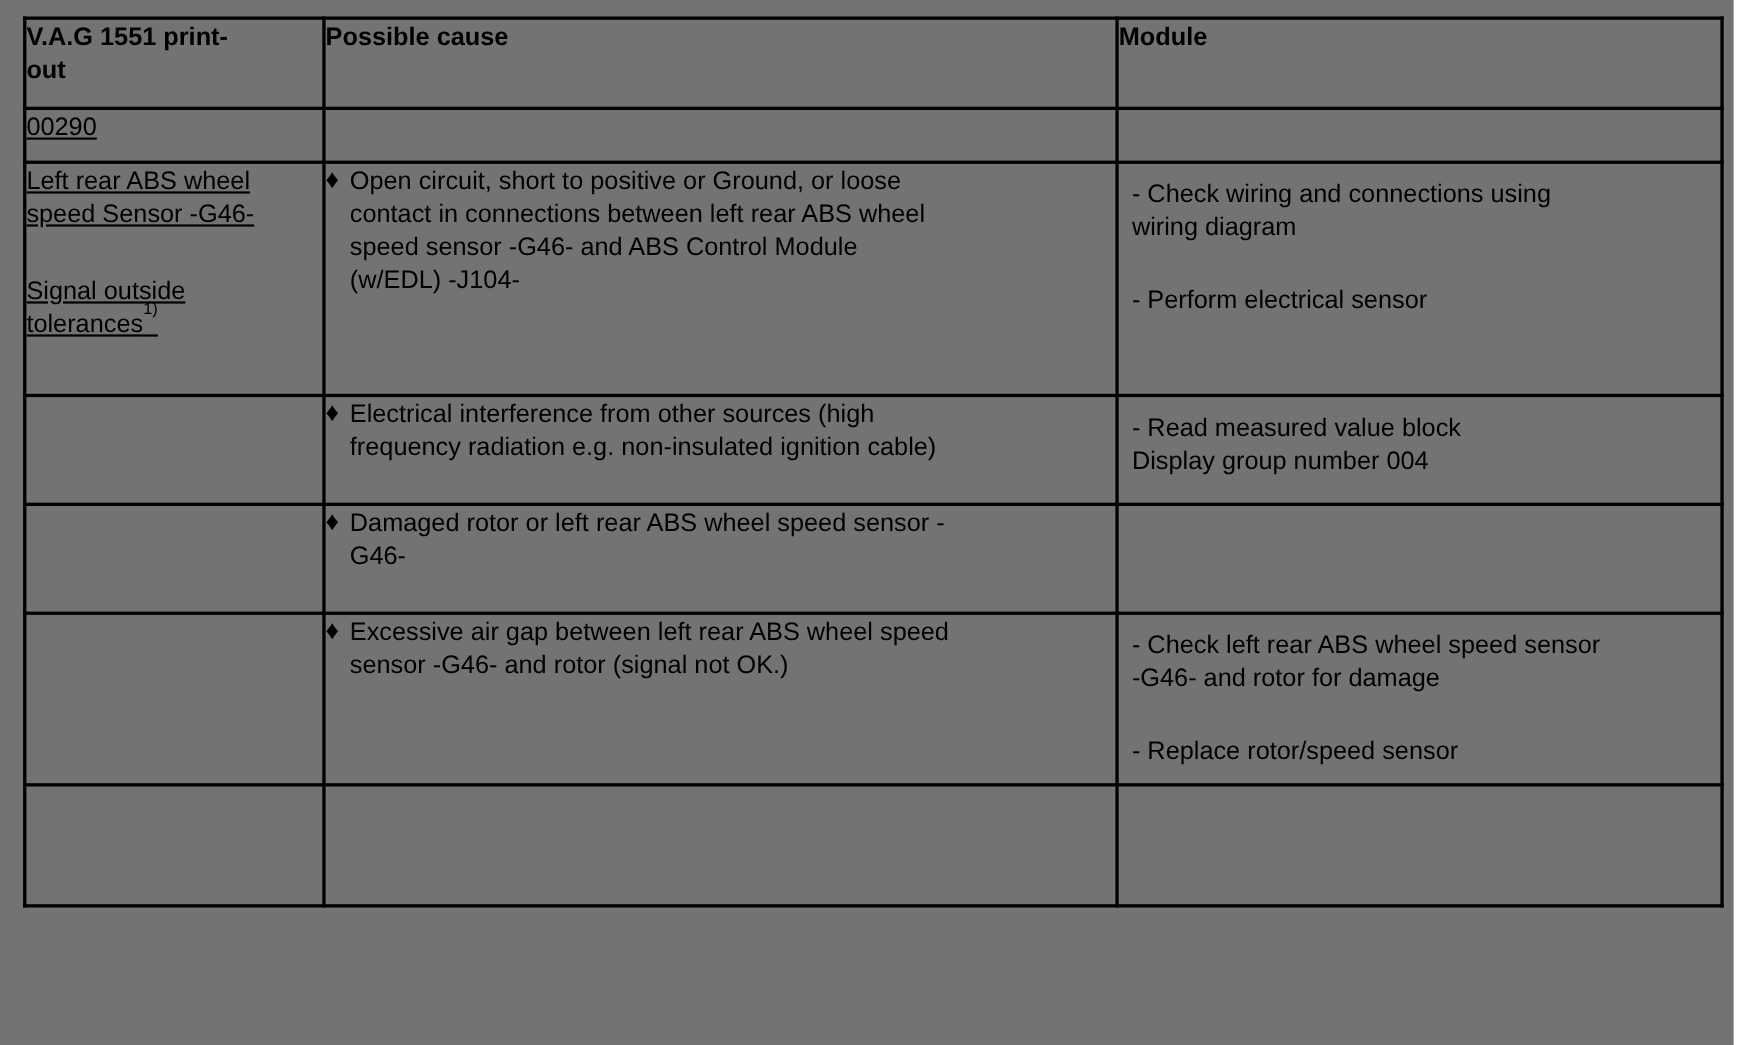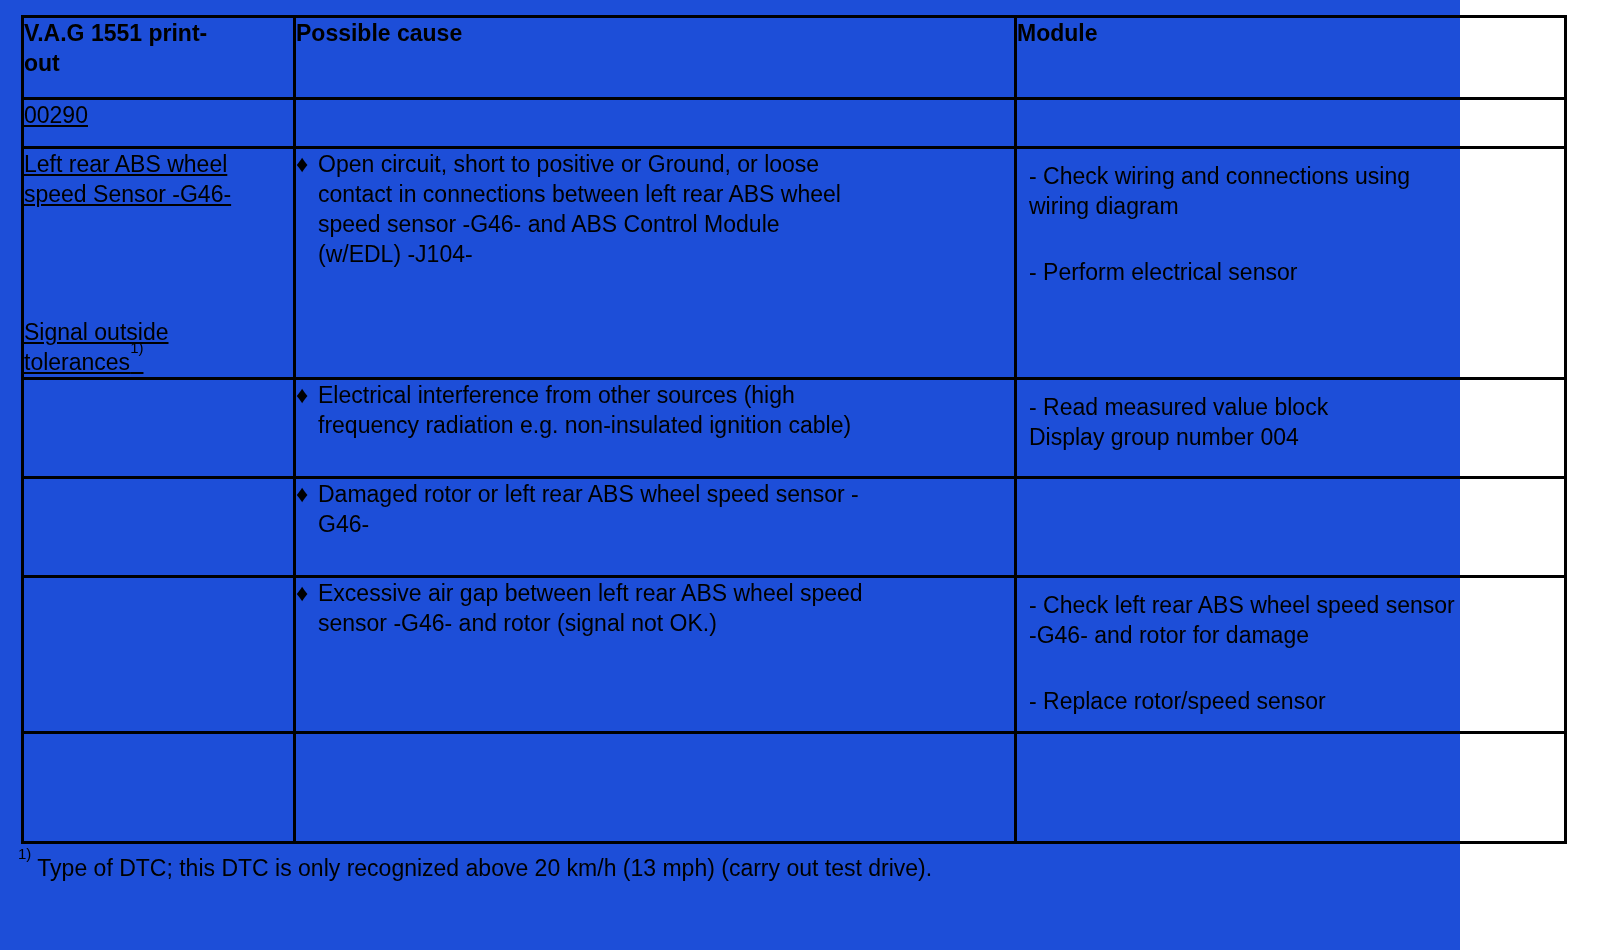--- a/index.html
+++ b/index.html
@@ -7,23 +7,23 @@
     padding: 0;
     width: 1600px;
     height: 950px;
     background: #ffffff;
     font-family: "Liberation Sans", sans-serif;
     color: #000000;
     overflow: hidden;
   }
   .sheet {
     position: relative;
-    width: 1460px;
+    width: 1576px;
     height: 950px;
-    background: #1d4ed8;
+    background: #737373;
   }
   table.dtc-table {
     position: absolute;
     left: 21px;
     top: 15px;
     width: 1543px;
     border-collapse: collapse;
     table-layout: fixed;
   }
   table.dtc-table th,
@@ -43,21 +43,21 @@
   }
   td.code-cell {
     padding: 7px 10px 6px 8px;
     text-decoration: underline;
   }
   td.fault-cell {
     padding: 12px 8px 8px 8px;
     text-decoration: underline;
   }
   .pre { white-space: pre-line; }
-  .fault-condition { margin-top: 108px; }
+  .fault-condition { margin-top: 40px; }
   sup.note-ref {
     font-size: 15px;
     line-height: 0;
     position: relative;
     top: -8px;
   }
   td.cause-cell {
     padding: 23px 8px 10px 14px;
   }
   .cause {
@@ -185,15 +185,14 @@
     </tr>
 
     <tr style="height:110px">
       <td></td>
       <td></td>
       <td></td>
     </tr>
   </tbody>
     </table>
 
-  <div class="footnote"><sup class="note-ref">1)</sup><span>Type of DTC; this DTC is only recognized above 20 km/h (13 mph) (carry out test drive).</span></div>
 
 </div>
 
 </body></html>

